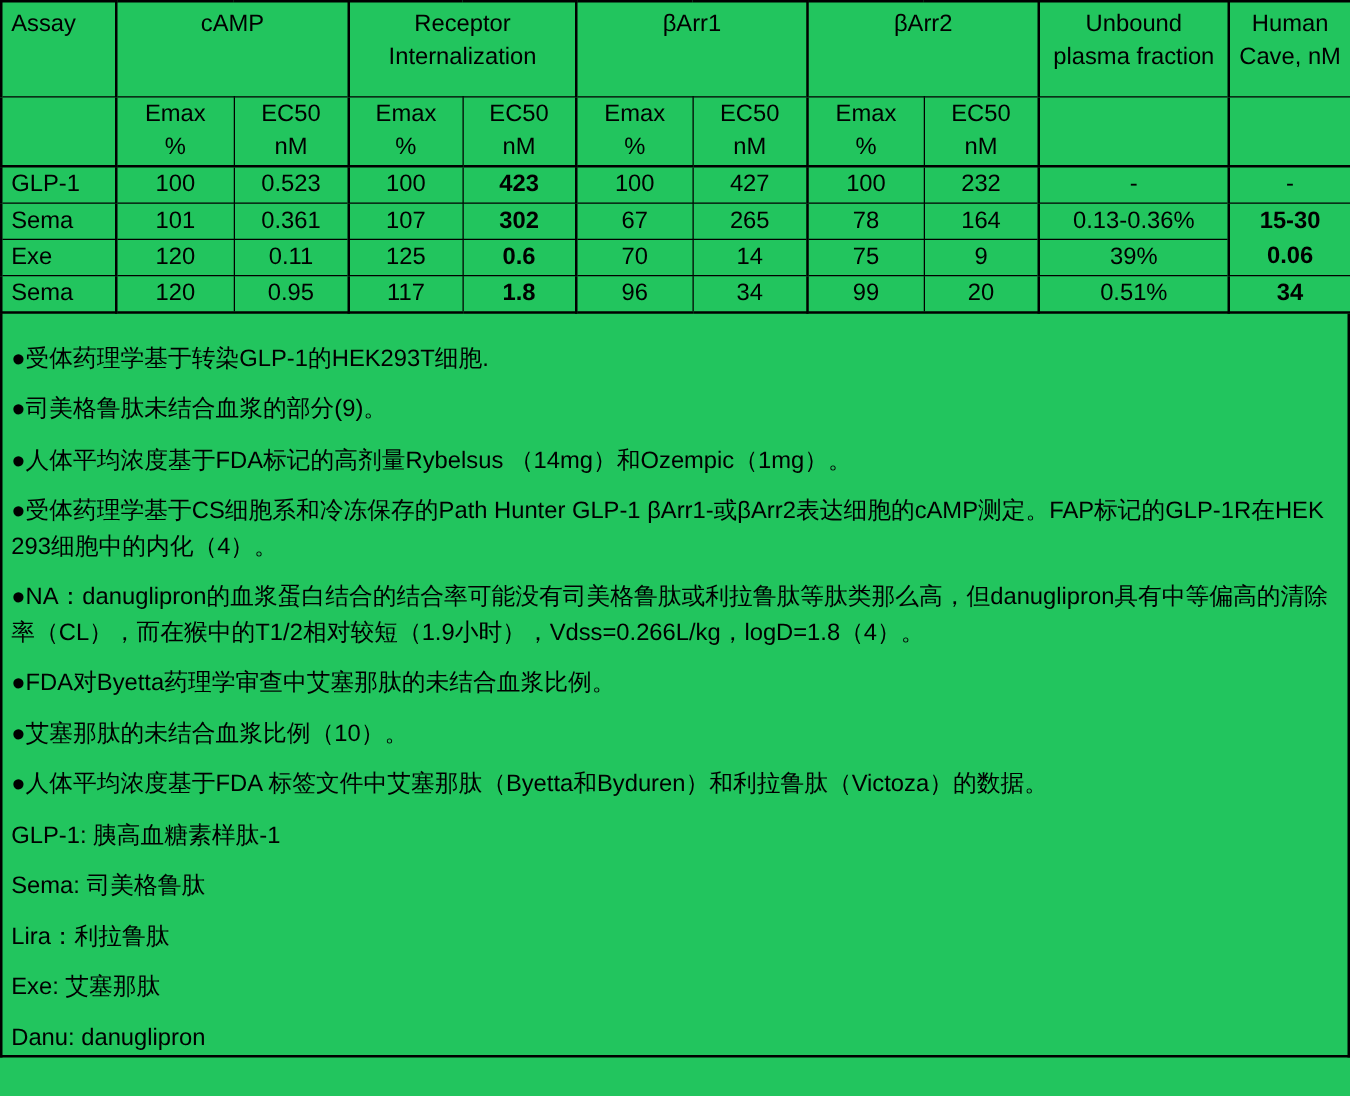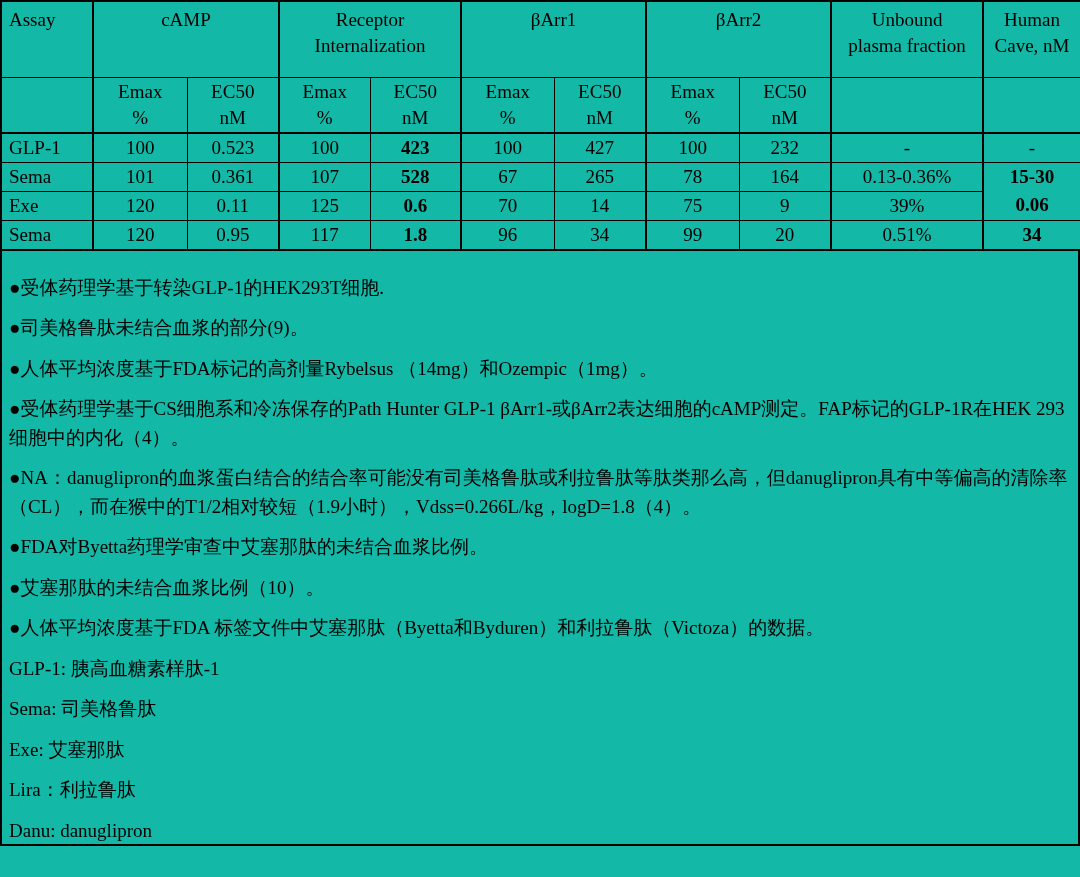--- a/index.html
+++ b/index.html
@@ -9,22 +9,21 @@
     color: #000;
     font-family: "Liberation Sans", "DejaVu Sans", sans-serif;
     width: 1080px;
     height: 877px;
     overflow: hidden;
   }
   .page {
     width: 1080px;
     height: 877px;
     box-sizing: border-box;
-    background: #14b8a6;
-    font-family: Liberation Serif, serif;
+    background: #22c55e;
   }
   table.tbl {
     border-collapse: collapse;
     table-layout: fixed;
     width: 1080px;
     font-size: 19px;
     color: #000;
   }
   .tbl th, .tbl td {
     border: 1px solid #000;
@@ -135,21 +134,21 @@
         <td>100</td>
         <td class="gr">232</td>
         <td class="gr">-</td>
         <td>-</td>
       </tr>
       <tr>
         <td class="gr left">Sema</td>
         <td>101</td>
         <td class="gr">0.361</td>
         <td>107</td>
-        <td class="gr b">528</td>
+        <td class="gr b">302</td>
         <td>67</td>
         <td class="gr">265</td>
         <td>78</td>
         <td class="gr">164</td>
         <td class="gr">0.13-0.36%</td>
         <td class="b nb-b">15-30</td>
       </tr>
       <tr>
         <td class="gr left">Exe</td>
         <td>120</td>
@@ -183,18 +182,18 @@
     <p>●受体药理学基于转染GLP-1的HEK293T细胞.</p>
     <p>●司美格鲁肽未结合血浆的部分(9)。</p>
     <p>●人体平均浓度基于FDA标记的高剂量Rybelsus （14mg）和Ozempic（1mg）。</p>
     <p>●受体药理学基于CS细胞系和冷冻保存的Path Hunter GLP-1 βArr1-或βArr2表达细胞的cAMP测定。FAP标记的GLP-1R在HEK 293细胞中的内化（4）。</p>
     <p>●NA：danuglipron的血浆蛋白结合的结合率可能没有司美格鲁肽或利拉鲁肽等肽类那么高，但danuglipron具有中等偏高的清除率（CL），而在猴中的T1/2相对较短（1.9小时），Vdss=0.266L/kg，logD=1.8（4）。</p>
     <p>●FDA对Byetta药理学审查中艾塞那肽的未结合血浆比例。</p>
     <p>●艾塞那肽的未结合血浆比例（10）。</p>
     <p>●人体平均浓度基于FDA 标签文件中艾塞那肽（Byetta和Byduren）和利拉鲁肽（Victoza）的数据。</p>
     <p>GLP-1: 胰高血糖素样肽-1</p>
     <p>Sema: 司美格鲁肽</p>
+    <p>Lira：利拉鲁肽</p>
     <p>Exe: 艾塞那肽</p>
-    <p>Lira：利拉鲁肽</p>
     <p>Danu: danuglipron</p>
   </div>
 
 </div>
 
 </body></html>

